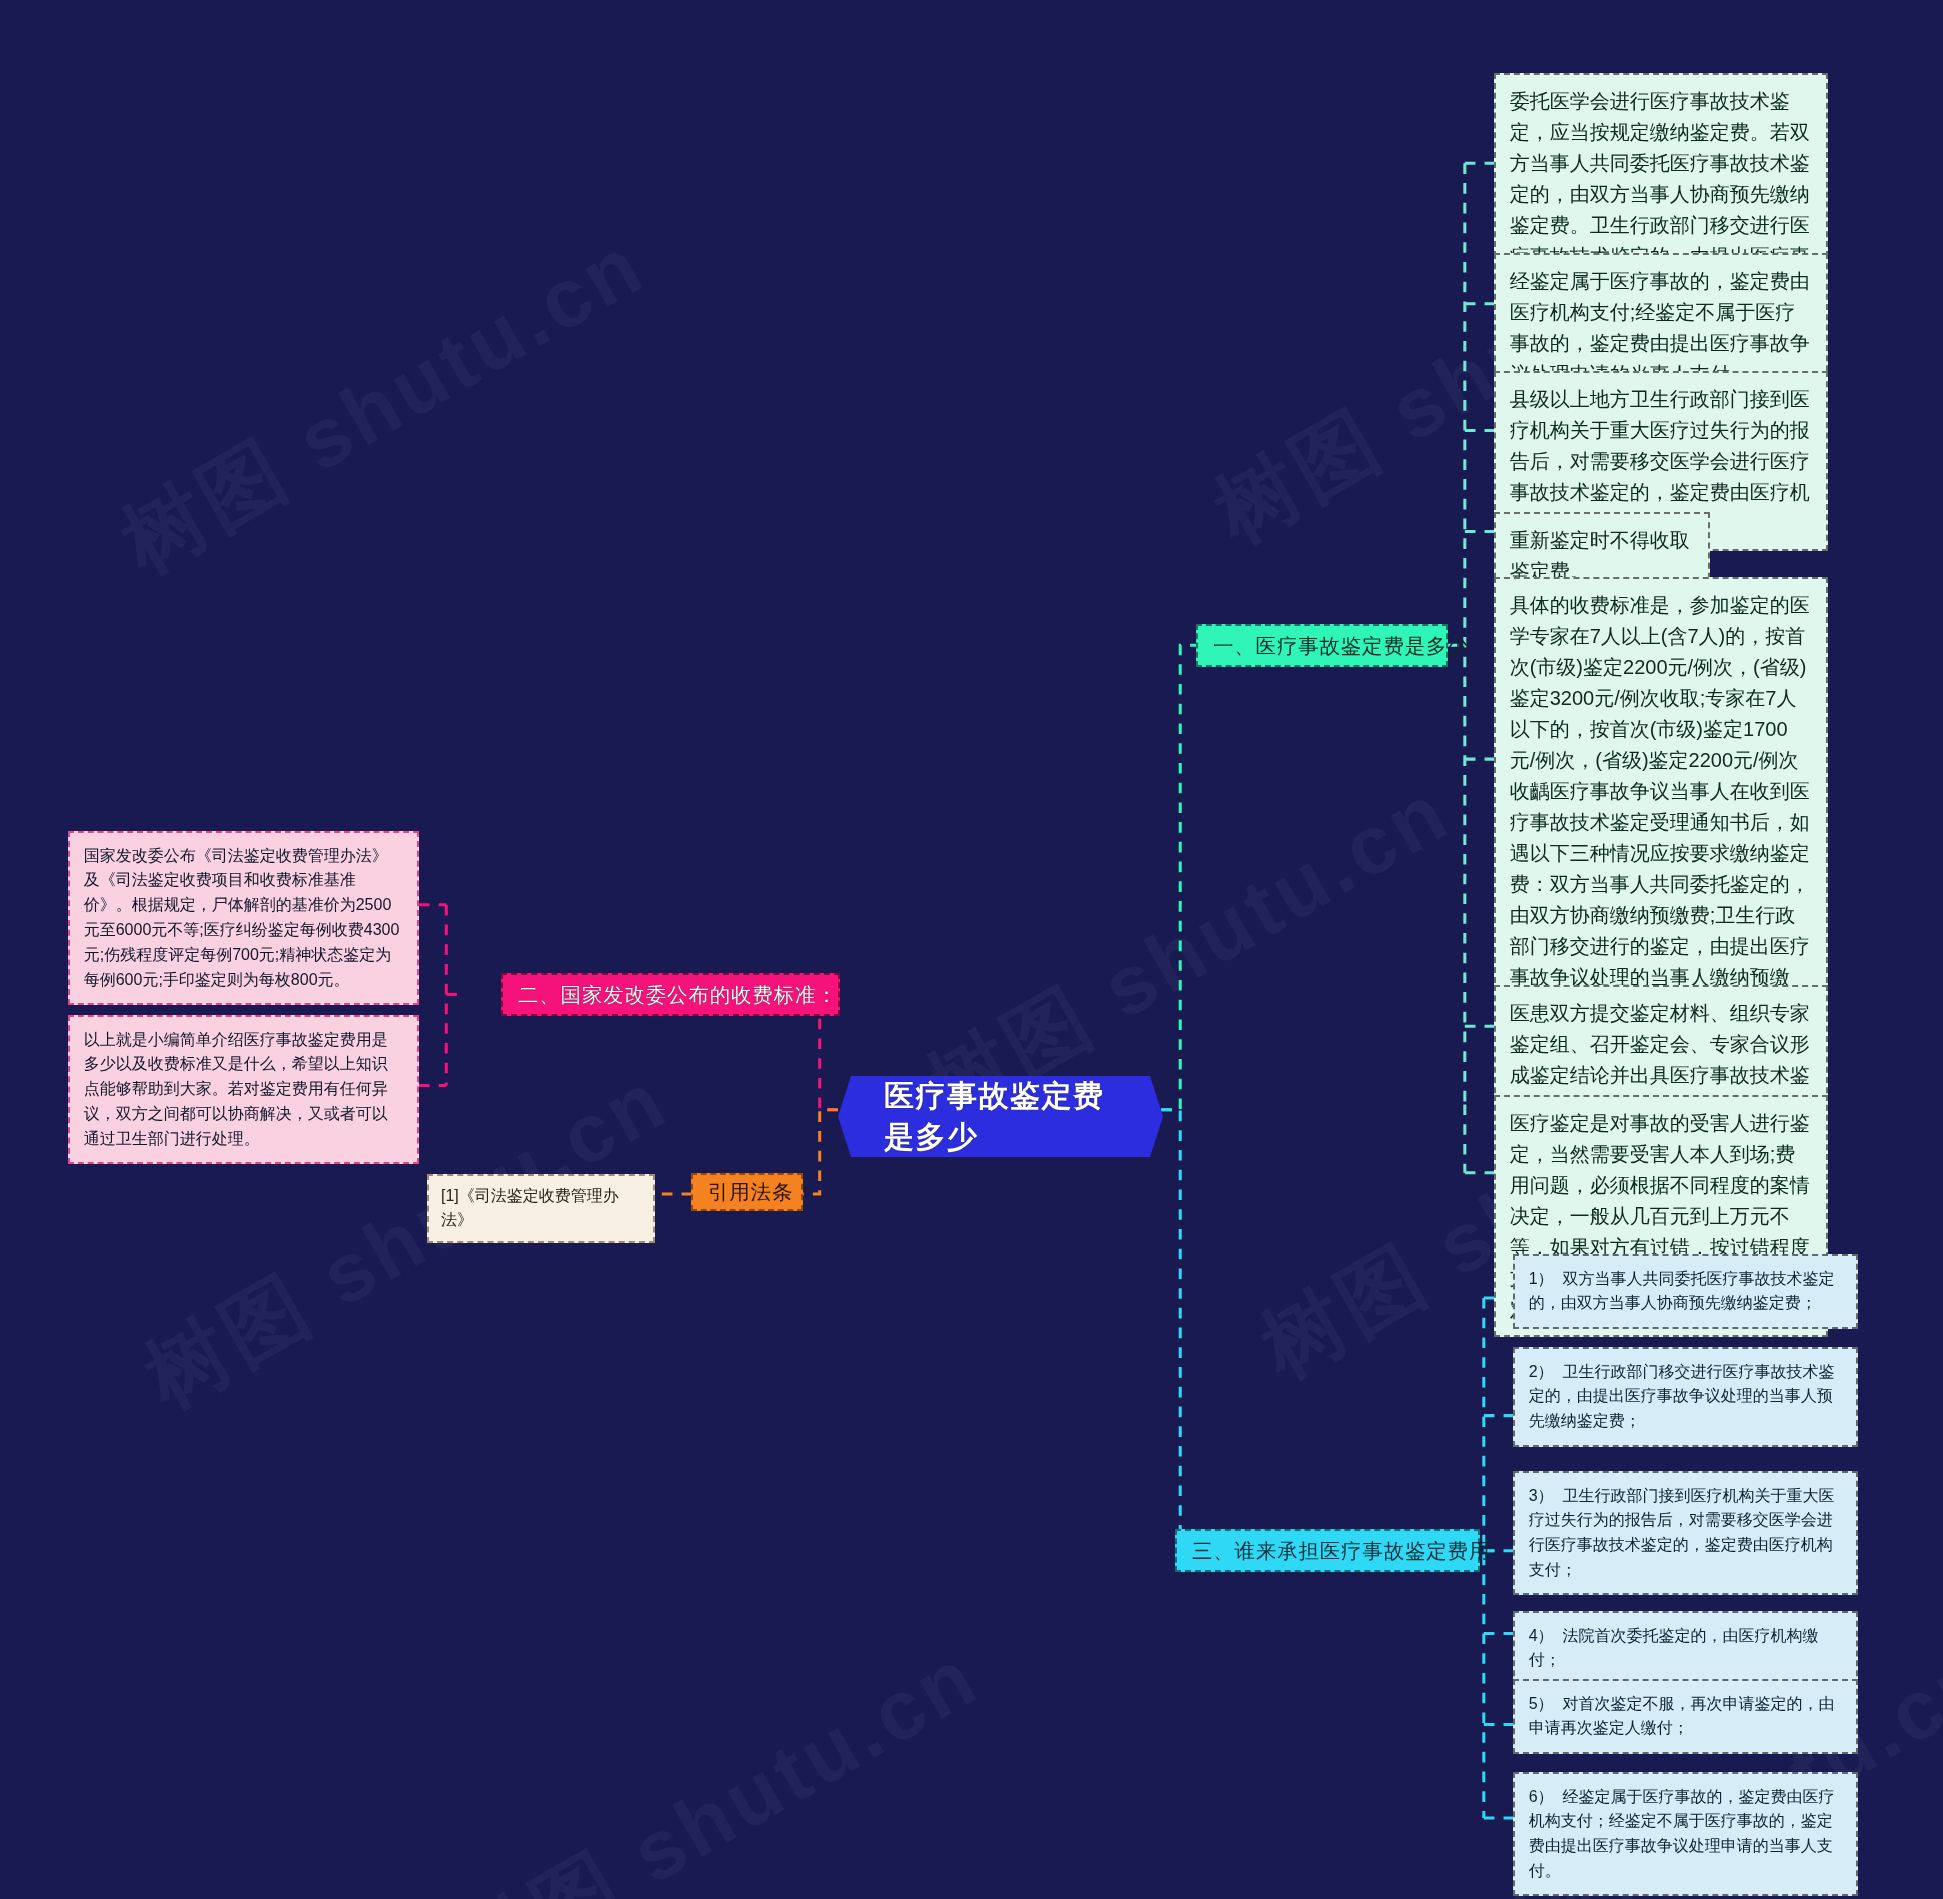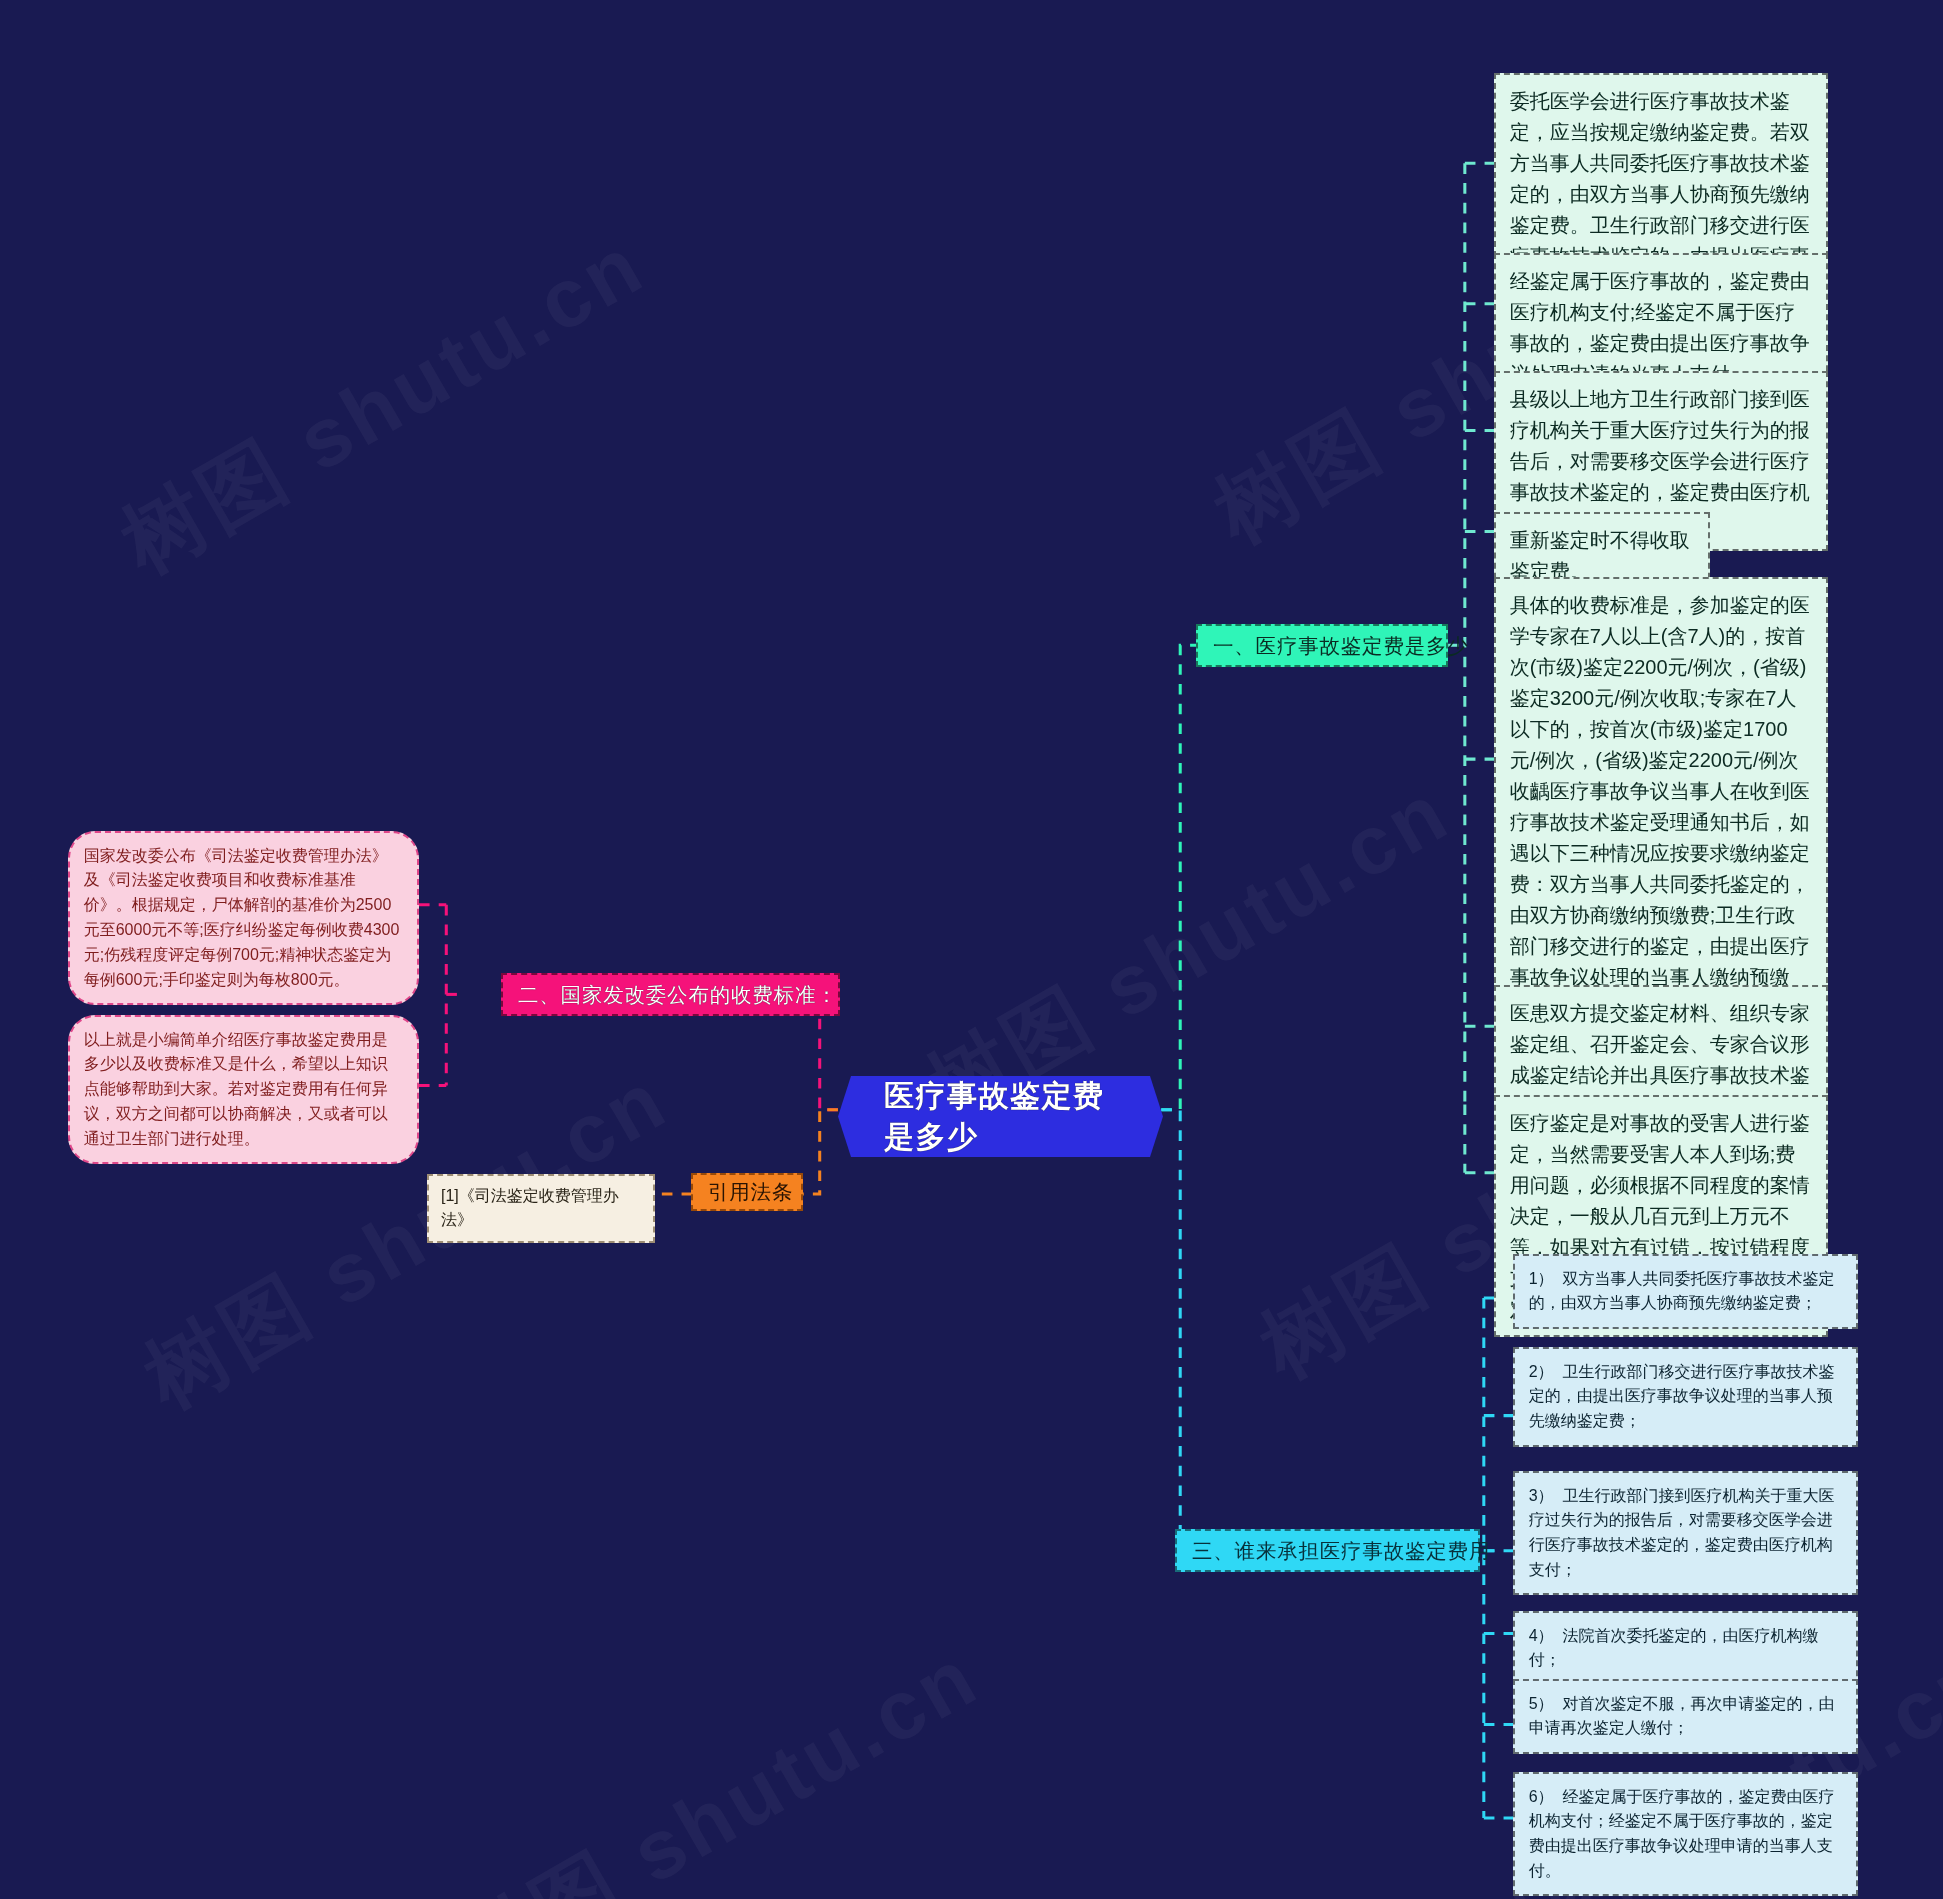--- a/index.html
+++ b/index.html
@@ -63,24 +63,23 @@
   }
   
   .pale {
     background:#D6EDF7;
     color:#0B2330;
     font-size:16px;
   }
   
   .pink {
     background:#FAD1E0;
-    color:#7f1d1d;
+    color:#0f172a;
     font-size:16px;
     border-color: rgba(214,25,110,0.75);
-    border-radius: 27px;
   }
   
   .beige {
     background:#F6EFE2;
     color:#2A2418;
     font-size:16px;
     border-color: rgba(120,100,70,0.7);
   }
 
   

